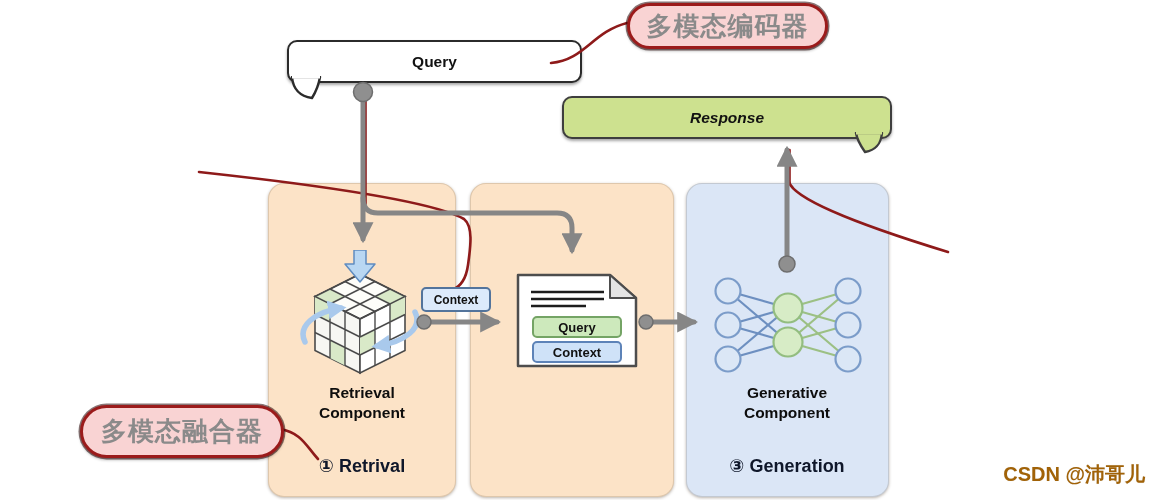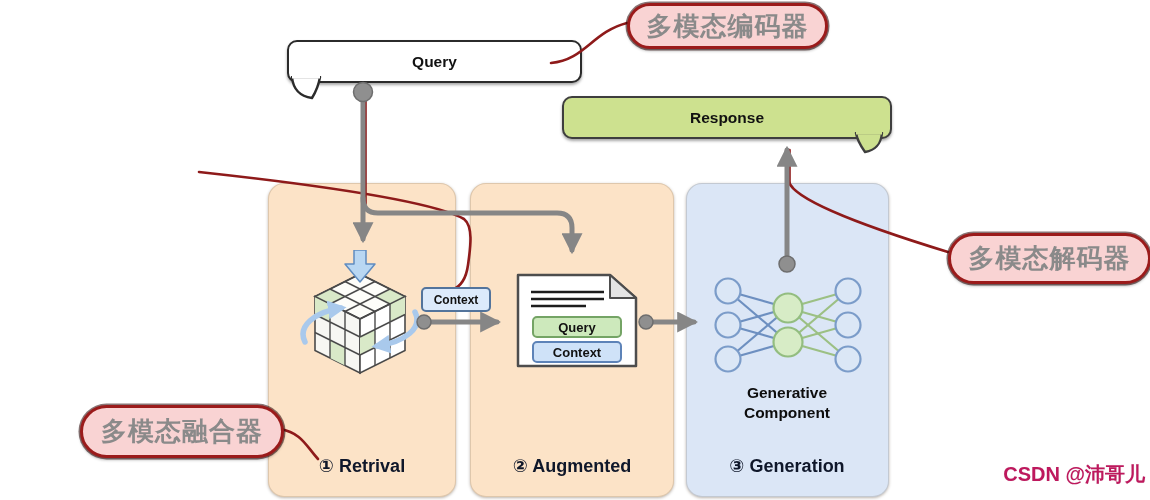--- a/index.html
+++ b/index.html
@@ -12,40 +12,40 @@
     box-shadow:0 1px 3px rgba(60,40,20,.35), inset 0 0 0 1px rgba(90,70,50,.18);}
   .panel.warm{background:var(--panel-warm,#fce3c7);}
   .panel.cool{background:var(--panel-cool,#dbe6f6);}
 
   .overlay{position:absolute;left:0;top:0;z-index:5;pointer-events:none;}
 
   .bubble{position:absolute;display:flex;align-items:center;justify-content:center;
     border-radius:10px;font-weight:bold;font-size:15.5px;color:#111;z-index:4;
     box-shadow:0 2px 3px rgba(0,0,0,.35);}
   .bubble.query{background:#ffffff;border:2.5px solid #2b2b2b;}
-  .bubble.response{background:var(--response-bg,#cde18f);border:2.5px solid #3e3e3e;}
+  .bubble.response{background:var(--response-bg,#cde18f);border:2.5px solid #3e3e3e;font-style:italic;}
   .tail{position:absolute;z-index:4;}
 
   .callout{position:absolute;display:flex;align-items:center;justify-content:center;
     background:var(--callout-bg,#f9d3d3);border:3px solid var(--callout-border,#9b1b1b);
     border-radius:999px;color:var(--callout-text,#8a8a8a);font-weight:bold;font-size:26px;
     letter-spacing:1px;z-index:6;box-shadow:0 0 0 1.5px rgba(40,5,5,.55), 0 2px 3px rgba(0,0,0,.3);}
 
   .icon-wrap{position:absolute;z-index:3;}
 
   .comp-label{position:absolute;z-index:3;text-align:center;color:#0d0d0d;
     font-weight:bold;font-size:15.5px;line-height:1.32;}
   .step-label{position:absolute;z-index:3;text-align:center;color:#0f172a;
     font-weight:bold;font-size:18px;}
 
   .float-badge{position:absolute;z-index:6;display:flex;align-items:center;justify-content:center;
     background:var(--badge-blue-bg,#dceafb);border:2px solid var(--badge-blue-border,#53749c);
     border-radius:5px;font-weight:bold;font-size:12px;color:#111;}
 
-  .watermark{position:absolute;z-index:7;text-align:right;color:#be185d;
+  .watermark{position:absolute;z-index:7;text-align:right;color:#a16207;
     font-weight:600;font-size:20px;text-shadow:0 0 1px #e5e5e5;}
 </style>
 </head>
 <body>
 
 <div class="canvas">
 
   <div class="panel warm" style="left:268px;top:183px;width:188px;height:314px"></div>
   <div class="panel warm" style="left:470px;top:183px;width:204px;height:314px"></div>
   <div class="panel cool" style="left:686px;top:183px;width:203px;height:314px"></div>
@@ -95,23 +95,20 @@
   <div class="bubble response" style="left:562px;top:96px;width:326px;height:39px">
     <span>Response</span>
   </div>
   <svg class="tail" style="left:844px;top:132px" width="42" height="24">
     <path d="M 38 1 C 37 11 33 18 21 20 C 16 13 13 7 12 1 Z" fill="#cde18f" stroke="#3e3e3e" stroke-width="2.4" stroke-linejoin="round"></path>
     <rect x="12" y="0" width="26" height="2.5" fill="#cde18f"></rect>
   </svg>
 
   <div class="callout" style="left:627px;top:3px;width:195px;height:40px">
     <span>多模态编码器</span>
-  </div>
-  <div class="callout" style="left:948px;top:233px;width:197px;height:45px">
-    <span>多模态解码器</span>
   </div>
   <div class="callout" style="left:80px;top:405px;width:198px;height:47px">
     <span>多模态融合器</span>
   </div>
 
   <svg class="icon-wrap" style="left:297px;top:250px" width="126" height="126" viewBox="0 0 126 126">
 
     <polygon points="63,24 108,46.5 63,69 18,46.5" fill="#fdfdf9" stroke="#4a4a4a" stroke-width="1.6"></polygon>
     <polygon points="18,46.5 63,69 63,123 18,100.5" fill="#f7f7f3" stroke="#4a4a4a" stroke-width="1.6"></polygon>
     <polygon points="63,69 108,46.5 108,100.5 63,123" fill="#ffffff" stroke="#4a4a4a" stroke-width="1.6"></polygon>
@@ -180,21 +177,21 @@
     <g fill="#d7ecc6" stroke="#93bd80" stroke-width="2.2">
       <circle cx="80" cy="38" r="14.5"></circle>
         <circle cx="80" cy="72" r="14.5"></circle>
     </g>
   </svg>
 
   <div class="float-badge" style="left:421px;top:287px;width:66px;height:21px">
     <span>Context</span>
   </div>
 
+  <div class="comp-label" style="left:307px;top:383px;width:110px">Retrieval Component</div>
   <div class="comp-label" style="left:732px;top:383px;width:110px">Generative Component</div>
 
   <div class="step-label" style="left:272px;top:455px;width:180px">① Retrival</div>
-  <div class="step-label" style="left:482px;top:455px;width:180px">② Augmented</div>
   <div class="step-label" style="left:697px;top:455px;width:180px">③ Generation</div>
 
   <div class="watermark" style="left:955px;top:461px;width:190px">CSDN @沛哥儿</div>
 
 </div>
 
 </body></html>

